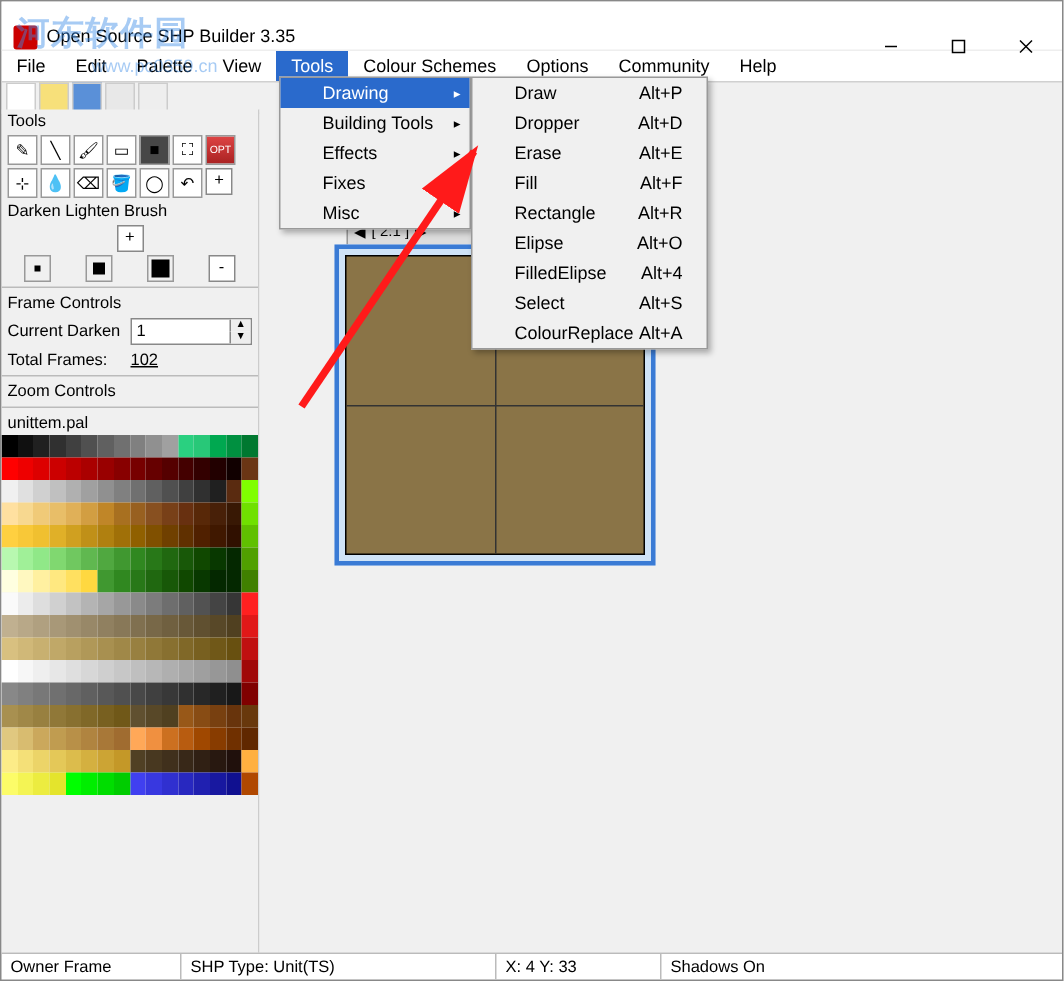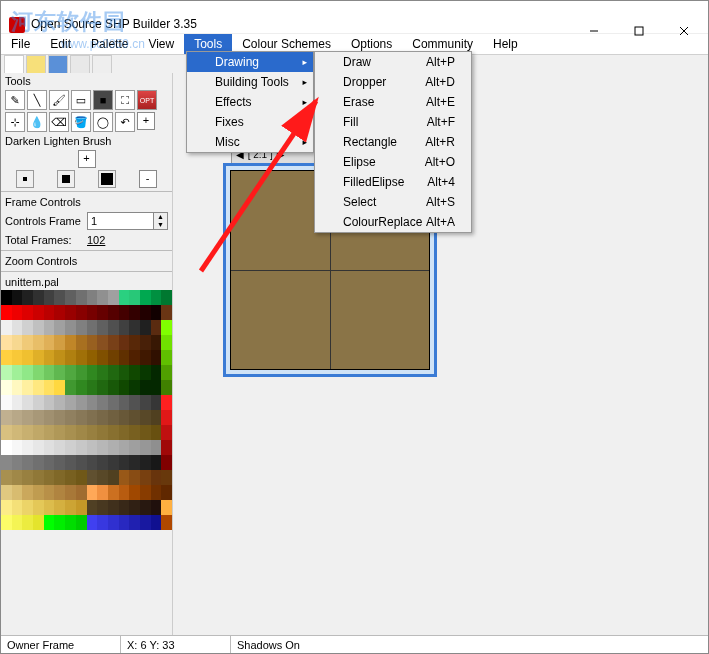--- a/index.html
+++ b/index.html
@@ -150,21 +150,21 @@
           <span style="width:8px;height:8px;background:#000;display:block"></span>
         </div>
       <div class="sw">
           <span style="width:12px;height:12px;background:#000;display:block"></span>
         </div>
       <div class="plus-btn">-</div>
     </div>
     <div class="hr"></div>
     <div class="section-label">Frame Controls</div>
     <div class="field-row">
-      <label>Controls Frame</label>
+      <label>Current Darken</label>
       <div class="spinner">
           <span>1</span>
           <div class="arrows">
             <div>▲</div>
             <div>▼</div>
           </div>
         </div>
     </div>
     <div class="field-row">
       <label>Total Frames:</label>
@@ -499,15 +499,16 @@
   <defs>
       <marker id="ah" markerWidth="10" markerHeight="10" refX="8" refY="3" orient="auto">
         <path d="M0,0 L0,6 L9,3 z" fill="#ff1a1a"></path>
       </marker>
     </defs>
   <line x1="20" y1="190" x2="135" y2="20" stroke="#ff1a1a" stroke-width="5" marker-end="url(#ah)"></line>
 </svg>
 
 <div class="statusbar">
   <div class="cell" style="width:120px">Owner Frame</div>
-  <div class="cell" style="width:110px">X: 6 Y: 33</div>
+  <div class="cell" style="width:210px">SHP Type: Unit(TS)</div>
+  <div class="cell" style="width:110px">X: 4 Y: 33</div>
   <div class="cell" style="flex:1;border-right:none">Shadows On</div>
 </div>
 
 </body></html>

